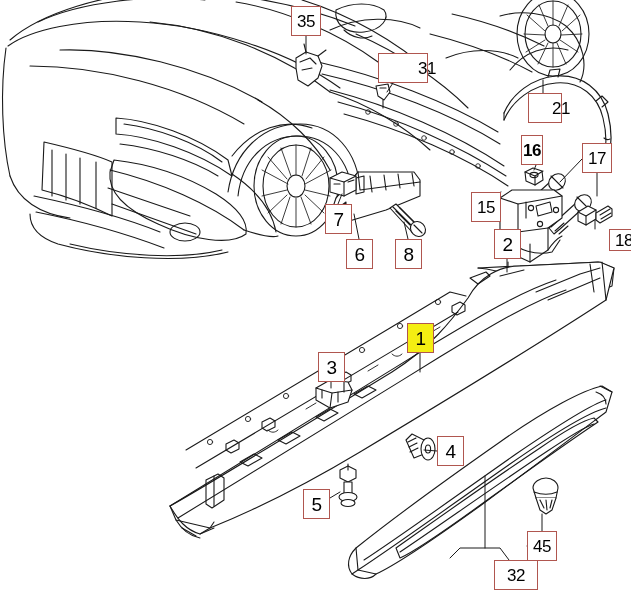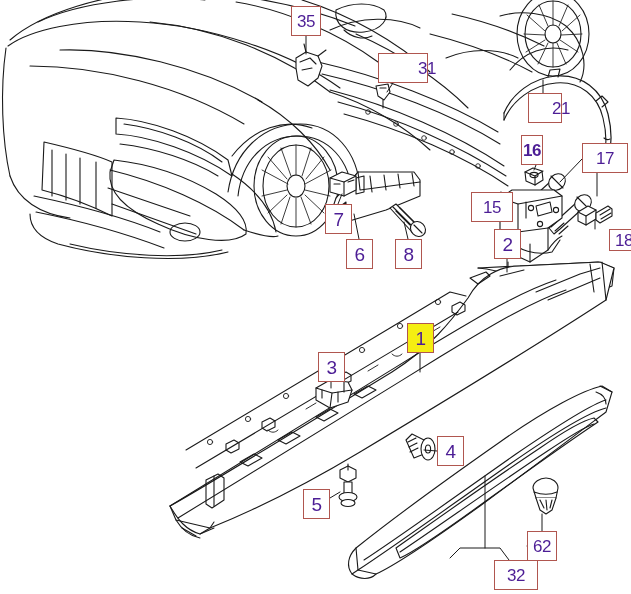--- a/index.html
+++ b/index.html
@@ -9,21 +9,21 @@
     width:631px;height:594px;overflow:hidden;
   }
   #stage{position:relative;width:631px;height:594px;background:#ffffff;}
   #artwork{position:absolute;left:0;top:0;width:631px;height:594px;}
 
   .callout{
     position:absolute;
     box-sizing:border-box;
     border:1.4px solid #b0564f;
     background:#ffffff;
-    color:#4c1d95;
+    color:#000000;
     font-size:19px;
     line-height:1;
     display:flex;
     align-items:center;
     justify-content:center;
     font-family:"Liberation Sans", sans-serif;
     letter-spacing:-0.5px;
   }
   .callout.highlight{
     background:#f5ee12;
@@ -408,28 +408,28 @@
       </g>
 
     </g>
   </svg>
 
   <div id="callout-layer">
       <div class="callout small" style="left: 291px; top: 6px; width: 30px; height: 30px; background: rgb(255, 255, 255); border-color: rgb(176, 86, 79);">35</div>
       <div class="callout small" style="left: 378px; top: 53px; width: 30px; height: 30px; background: rgb(255, 255, 255); border-color: rgb(176, 86, 79); padding-left: 48px;">31</div>
       <div class="callout small" style="left: 528px; top: 93px; width: 30px; height: 30px; background: rgb(255, 255, 255); border-color: rgb(176, 86, 79); padding-left: 32px;">21</div>
       <div class="callout small" style="left: 521px; top: 135px; width: 22px; height: 30px; background: rgb(255, 255, 255); border-color: rgb(176, 86, 79); font-weight: bold;">16</div>
-      <div class="callout small" style="left: 582px; top: 143px; width: 46px; height: 30px; background: rgb(255, 255, 255); border-color: rgb(176, 86, 79);">17</div>
+      <div class="callout small" style="left: 582px; top: 143px; width: 30px; height: 30px; background: rgb(255, 255, 255); border-color: rgb(176, 86, 79);">17</div>
       <div class="callout" style="left: 325px; top: 204px; width: 27px; height: 30px; background: rgb(255, 255, 255); border-color: rgb(176, 86, 79);">7</div>
-      <div class="callout small" style="left: 471px; top: 192px; width: 42px; height: 30px; background: rgb(255, 255, 255); border-color: rgb(176, 86, 79);">15</div>
+      <div class="callout small" style="left: 471px; top: 192px; width: 30px; height: 30px; background: rgb(255, 255, 255); border-color: rgb(176, 86, 79);">15</div>
       <div class="callout small" style="left: 609px; top: 229px; width: 30px; height: 22px; background: rgb(255, 255, 255); border-color: rgb(176, 86, 79);">18</div>
       <div class="callout" style="left: 346px; top: 239px; width: 27px; height: 30px; background: rgb(255, 255, 255); border-color: rgb(176, 86, 79);">6</div>
       <div class="callout" style="left: 395px; top: 239px; width: 27px; height: 30px; background: rgb(255, 255, 255); border-color: rgb(176, 86, 79);">8</div>
       <div class="callout" style="left: 494px; top: 229px; width: 27px; height: 30px; background: rgb(255, 255, 255); border-color: rgb(176, 86, 79);">2</div>
       <div class="callout highlight" style="left: 407px; top: 323px; width: 27px; height: 30px; background: rgb(245, 238, 18); border-color: rgb(176, 86, 79);">1</div>
       <div class="callout" style="left: 318px; top: 352px; width: 27px; height: 30px; background: rgb(255, 255, 255); border-color: rgb(176, 86, 79);">3</div>
       <div class="callout" style="left: 437px; top: 436px; width: 27px; height: 30px; background: rgb(255, 255, 255); border-color: rgb(176, 86, 79);">4</div>
       <div class="callout" style="left: 303px; top: 489px; width: 27px; height: 30px; background: rgb(255, 255, 255); border-color: rgb(176, 86, 79);">5</div>
-      <div class="callout small" style="left: 527px; top: 531px; width: 30px; height: 30px; background: rgb(255, 255, 255); border-color: rgb(176, 86, 79);">62</div>
+      <div class="callout small" style="left: 527px; top: 531px; width: 30px; height: 30px; background: rgb(255, 255, 255); border-color: rgb(176, 86, 79);">45</div>
       <div class="callout small" style="left: 494px; top: 560px; width: 44px; height: 30px; background: rgb(255, 255, 255); border-color: rgb(176, 86, 79);">32</div>
     </div>
 
 </div>
 
 </body></html>

